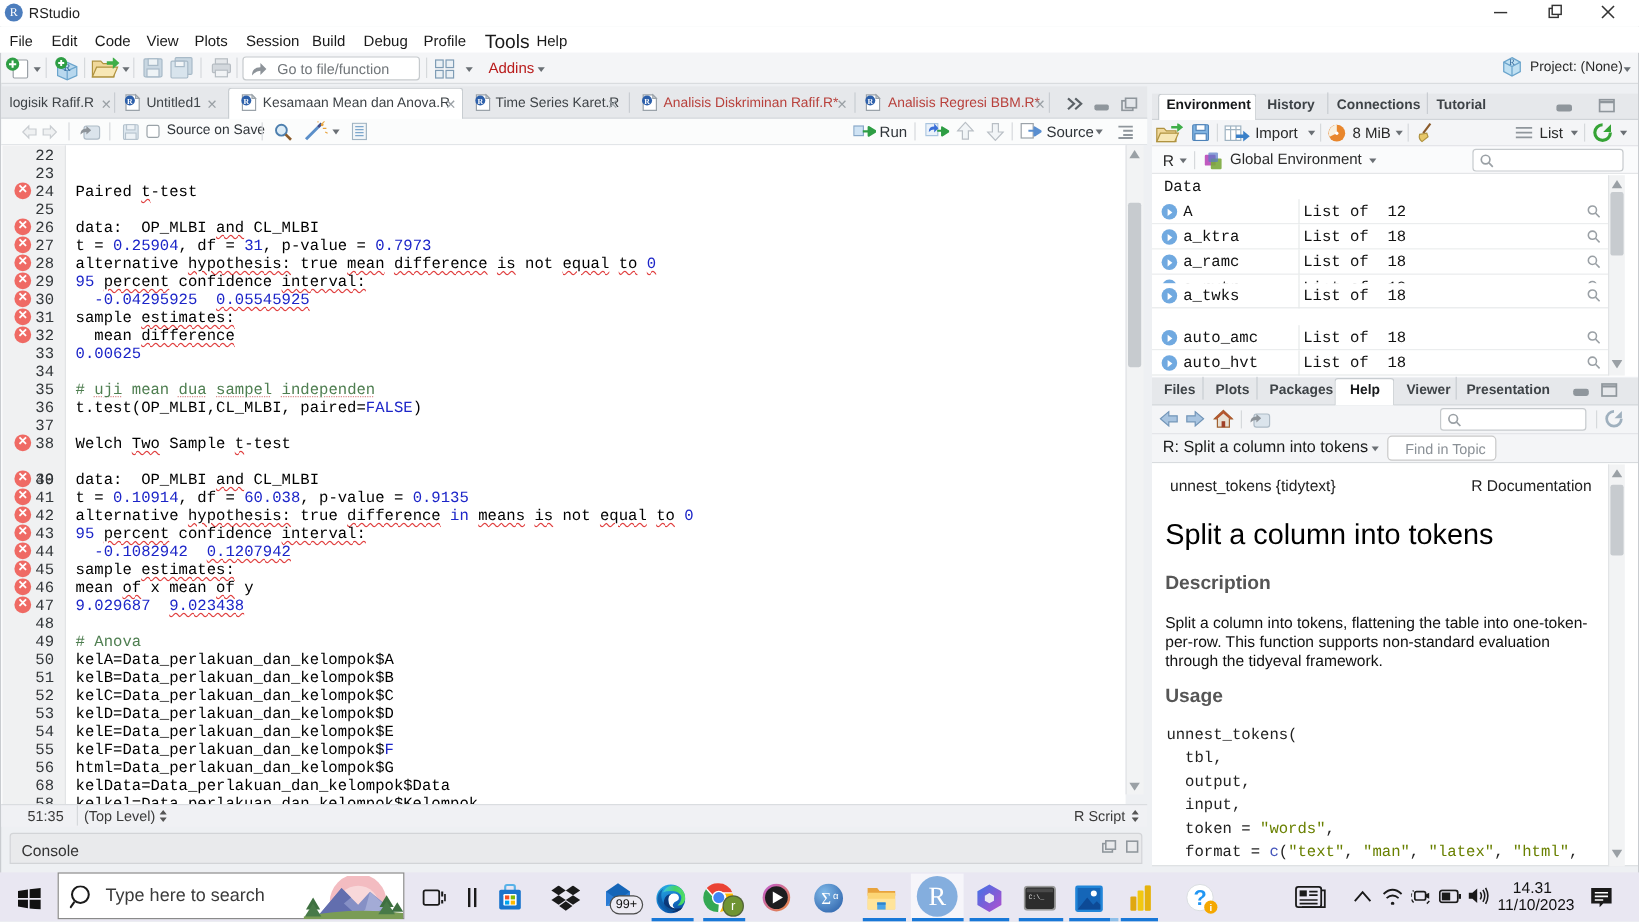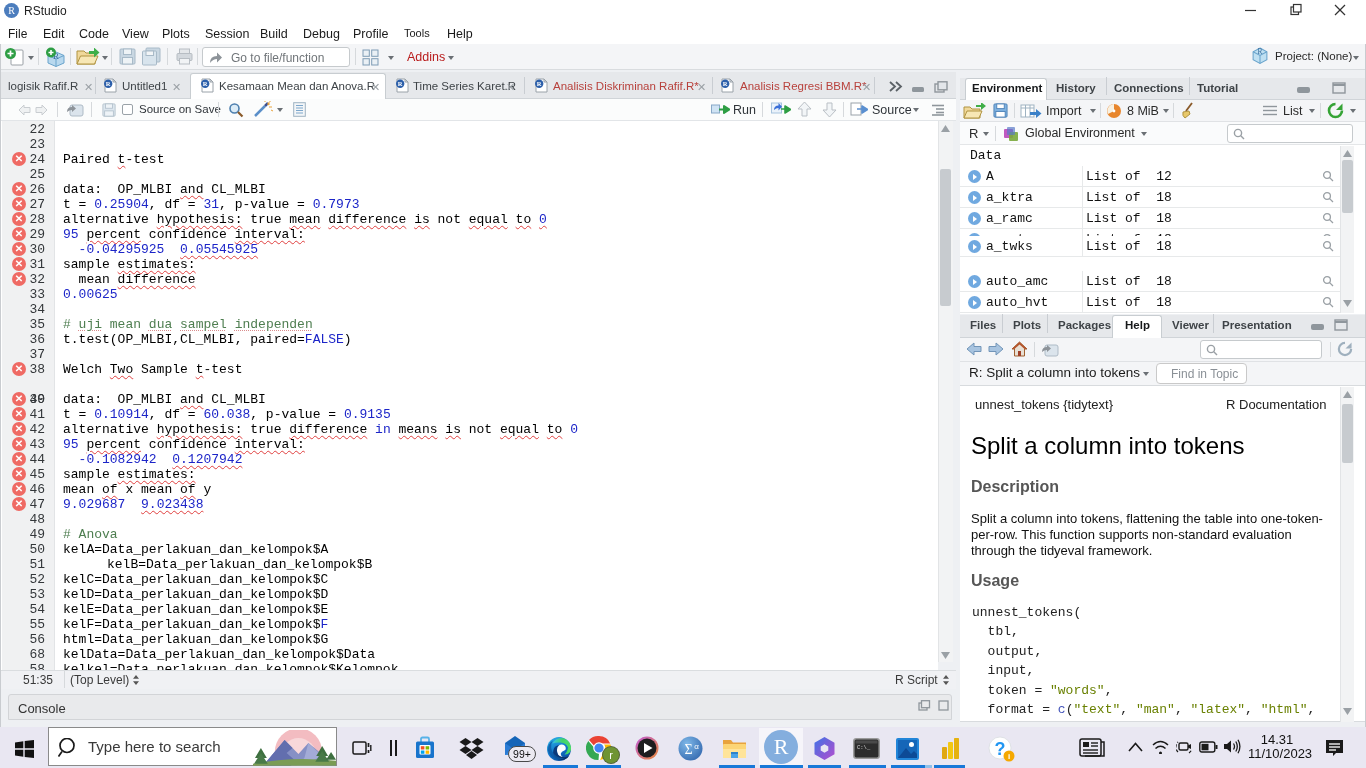--- a/index.html
+++ b/index.html
@@ -45,21 +45,21 @@
 <div class="abs" style="left:0;top:22px;width:1366px;height:22px;background:#fff;"></div>
 <div class="abs" style="left:8px;top:27px;font-size:12px;color:#1a1a1a;">File</div>
 <div class="abs" style="left:43px;top:27px;font-size:12.5px;color:#1a1a1a;">Edit</div>
 <div class="abs" style="left:79px;top:27px;font-size:12.5px;color:#1a1a1a;">Code</div>
 <div class="abs" style="left:122px;top:27px;font-size:12.5px;color:#1a1a1a;">View</div>
 <div class="abs" style="left:162px;top:27px;font-size:12.5px;color:#1a1a1a;">Plots</div>
 <div class="abs" style="left:205px;top:27px;font-size:12.5px;color:#1a1a1a;">Session</div>
 <div class="abs" style="left:260px;top:27px;font-size:12.5px;color:#1a1a1a;">Build</div>
 <div class="abs" style="left:303px;top:27px;font-size:12.5px;color:#1a1a1a;">Debug</div>
 <div class="abs" style="left:353px;top:27px;font-size:12.5px;color:#1a1a1a;">Profile</div>
-<div class="abs" style="left:404px;top:27px;font-size:11px;color:#1a1a1a;">Tools</div>
+<div class="abs" style="left:404px;top:27px;font-size:16px;color:#1a1a1a;">Tools</div>
 <div class="abs" style="left:447px;top:27px;font-size:12.5px;color:#1a1a1a;">Help</div>
 
 <div class="abs" style="left:1px;top:44px;width:1364px;height:26px;background:#f4f5f7;border-bottom:1px solid #d9dcdf;"></div>
 
 <svg class="abs" style="left:4px;top:47px;" width="21" height="20" viewBox="0 0 21 20">
 <rect x="7" y="3" width="12" height="15" fill="#fff" stroke="#9aa0a6" rx="1"></rect>
 <circle cx="6.5" cy="6.5" r="5.5" fill="#2e9e44"></circle>
 <path d="M6.5 3.5v6M3.5 6.5h6" stroke="#fff" stroke-width="1.7"></path>
 </svg>
 <div class="abs caret" style="left:28px;top:56px;"></div>
@@ -325,21 +325,21 @@
 <div class="erricon" style="top:361px;">✕</div>
 <div class="lnum" style="left:18px;top:376px;">47</div>
 <div class="codeline" style="top:376px;"><span class="n">9.029687</span>  <span class="n sq">9.023438</span></div>
 <div class="erricon" style="top:376px;">✕</div>
 <div class="lnum" style="left:18px;top:391px;">48</div>
 <div class="lnum" style="left:18px;top:406px;">49</div>
 <div class="codeline" style="top:406px;"><span class="cm"># Anova</span></div>
 <div class="lnum" style="left:18px;top:421px;">50</div>
 <div class="codeline" style="top:421px;">kelA=Data_perlakuan_dan_kelompok$A</div>
 <div class="lnum" style="left:18px;top:436px;">51</div>
-<div class="codeline" style="top:436px;margin-left:44px;">kelB=Data_perlakuan_dan_kelompok$B</div>
+<div class="codeline" style="top:436px;">kelB=Data_perlakuan_dan_kelompok$B</div>
 <div class="lnum" style="left:18px;top:451px;">52</div>
 <div class="codeline" style="top:451px;">kelC=Data_perlakuan_dan_kelompok$C</div>
 <div class="lnum" style="left:18px;top:466px;">53</div>
 <div class="codeline" style="top:466px;">kelD=Data_perlakuan_dan_kelompok$D</div>
 <div class="lnum" style="left:18px;top:481px;">54</div>
 <div class="codeline" style="top:481px;">kelE=Data_perlakuan_dan_kelompok$E</div>
 <div class="lnum" style="left:18px;top:496px;">55</div>
 <div class="codeline" style="top:496px;">kelF=Data_perlakuan_dan_kelompok$<span class="n">F</span></div>
 <div class="lnum" style="left:18px;top:511px;">56</div>
 <div class="codeline" style="top:511px;">html=Data_perlakuan_dan_kelompok$G</div>

